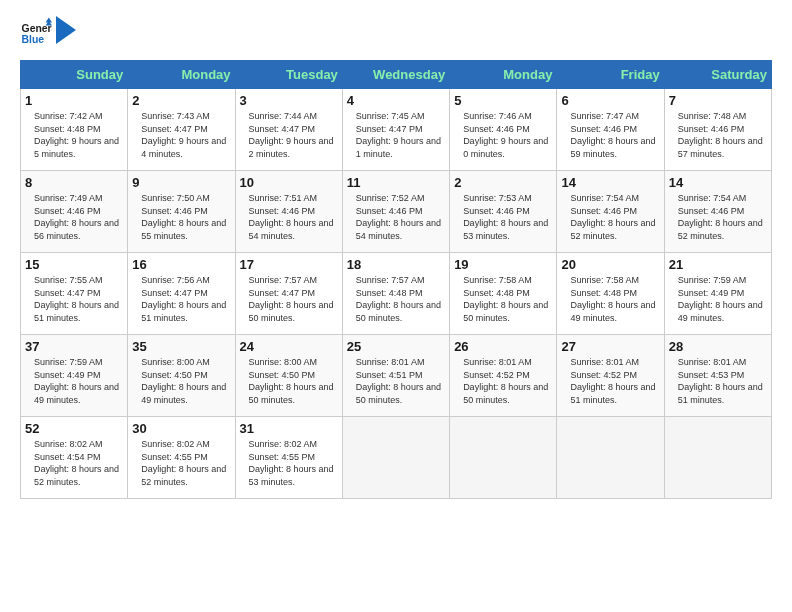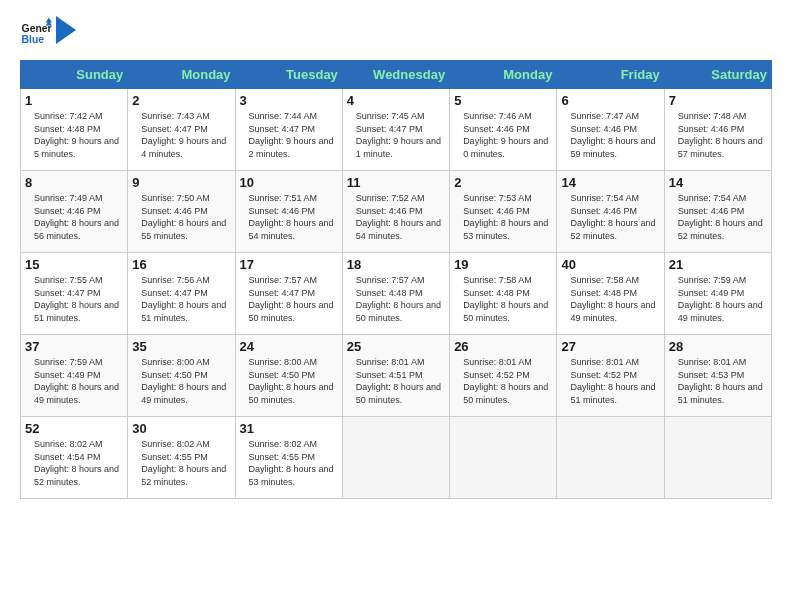--- a/index.html
+++ b/index.html
@@ -201,21 +201,21 @@
           </td>
           <td>
             <span class="day-num">18</span>
 <div class="day-info">Sunrise: 7:57 AM<br>Sunset: 4:48 PM<br>Daylight: 8 hours and 50 minutes.</div>
           </td>
           <td>
             <span class="day-num">19</span>
 <div class="day-info">Sunrise: 7:58 AM<br>Sunset: 4:48 PM<br>Daylight: 8 hours and 50 minutes.</div>
           </td>
           <td>
-            <span class="day-num">40</span>
+            <span class="day-num">20</span>
 <div class="day-info">Sunrise: 7:58 AM<br>Sunset: 4:48 PM<br>Daylight: 8 hours and 49 minutes.</div>
           </td>
           <td>
             <span class="day-num">21</span>
 <div class="day-info">Sunrise: 7:59 AM<br>Sunset: 4:49 PM<br>Daylight: 8 hours and 49 minutes.</div>
           </td>
         </tr>
         <tr>
           <td>
             <span class="day-num">37</span>

